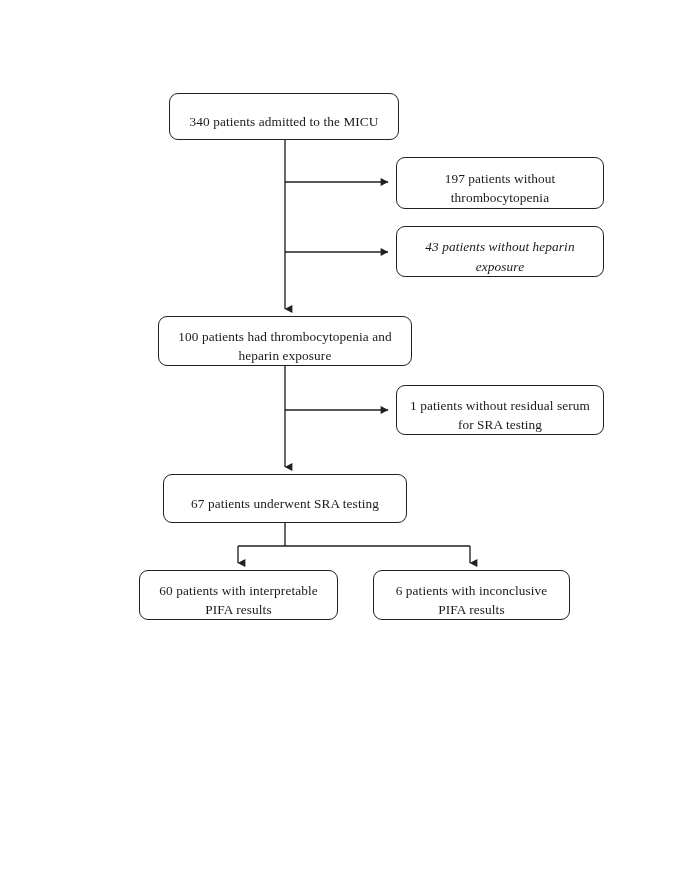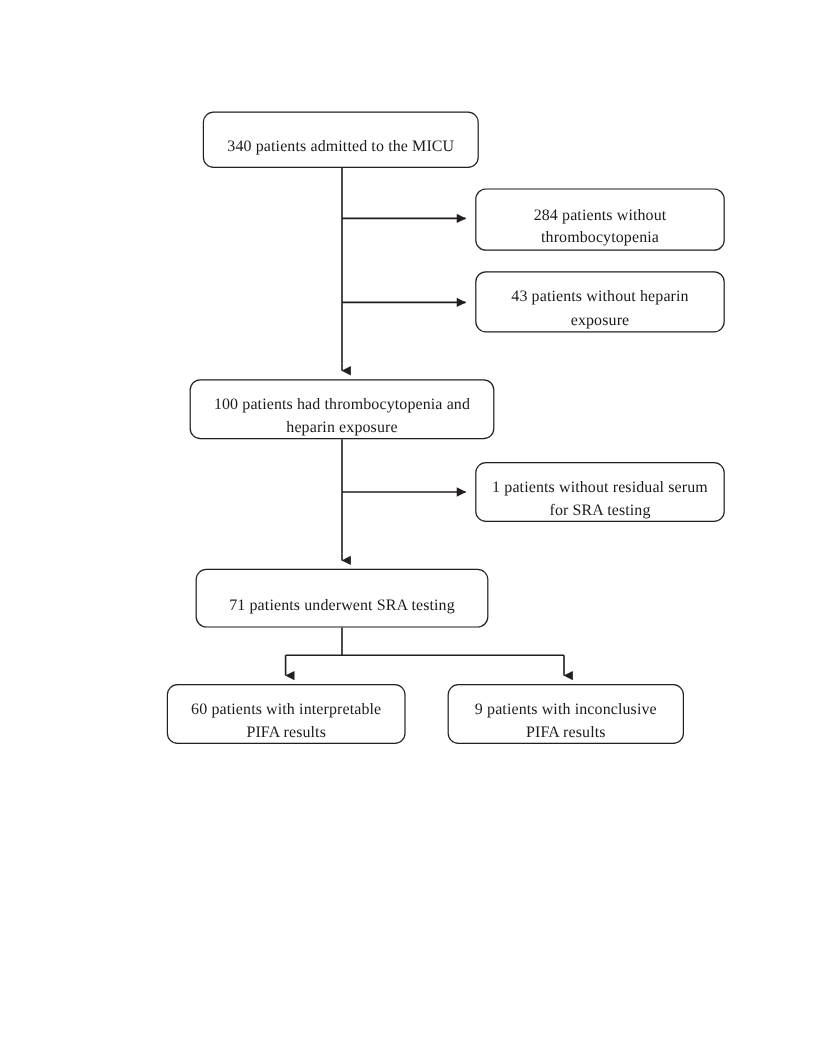--- a/index.html
+++ b/index.html
@@ -94,41 +94,41 @@
     </g>
   </svg>
 
   <div class="node-layer">
 
     <div class="flow-node" style="left:169px; top:93px; width:230px; height:47px;">
       <span class="node-text">340 patients admitted to the MICU</span>
     </div>
 
     <div class="flow-node" style="left:396px; top:157px; width:208px; height:52px;">
-      <span class="node-text">284 patients without thrombocytopenia</span>
+      <span class="node-text">197 patients without thrombocytopenia</span>
     </div>
 
-    <div class="flow-node" style="left:396px; top:226px; width:208px; height:51px;">
+    <div class="flow-node" style="left:396px; top:226px; width:208px; height:51px;font-style:italic;">
       <span class="node-text">43 patients without heparin exposure</span>
     </div>
 
     <div class="flow-node" style="left:158px; top:316px; width:254px; height:50px;">
       <span class="node-text">100 patients had thrombocytopenia and heparin exposure</span>
     </div>
 
     <div class="flow-node" style="left:396px; top:385px; width:208px; height:50px;">
       <span class="node-text">1 patients without residual serum for SRA testing</span>
     </div>
 
     <div class="flow-node" style="left:163px; top:474px; width:244px; height:49px;">
-      <span class="node-text">71 patients underwent SRA testing</span>
+      <span class="node-text">67 patients underwent SRA testing</span>
     </div>
 
     <div class="flow-node" style="left:139px; top:570px; width:199px; height:50px;">
       <span class="node-text">60 patients with interpretable PIFA results</span>
     </div>
 
     <div class="flow-node" style="left:373px; top:570px; width:197px; height:50px;">
-      <span class="node-text">9 patients with inconclusive PIFA results</span>
+      <span class="node-text">6 patients with inconclusive PIFA results</span>
     </div>
 
   </div>
 </div>
 
 </body></html>

